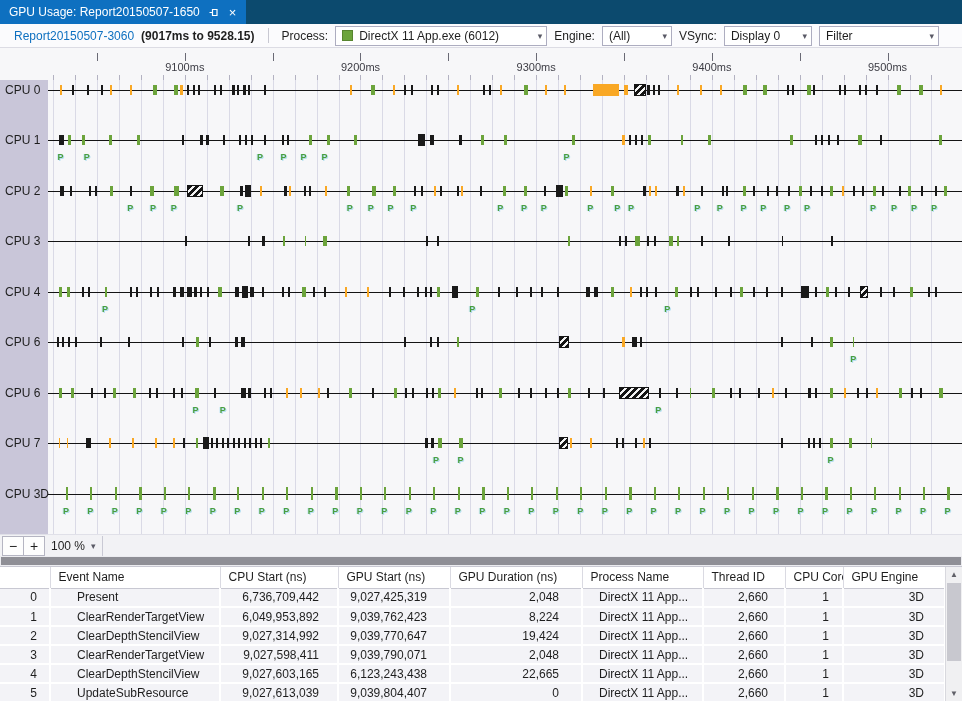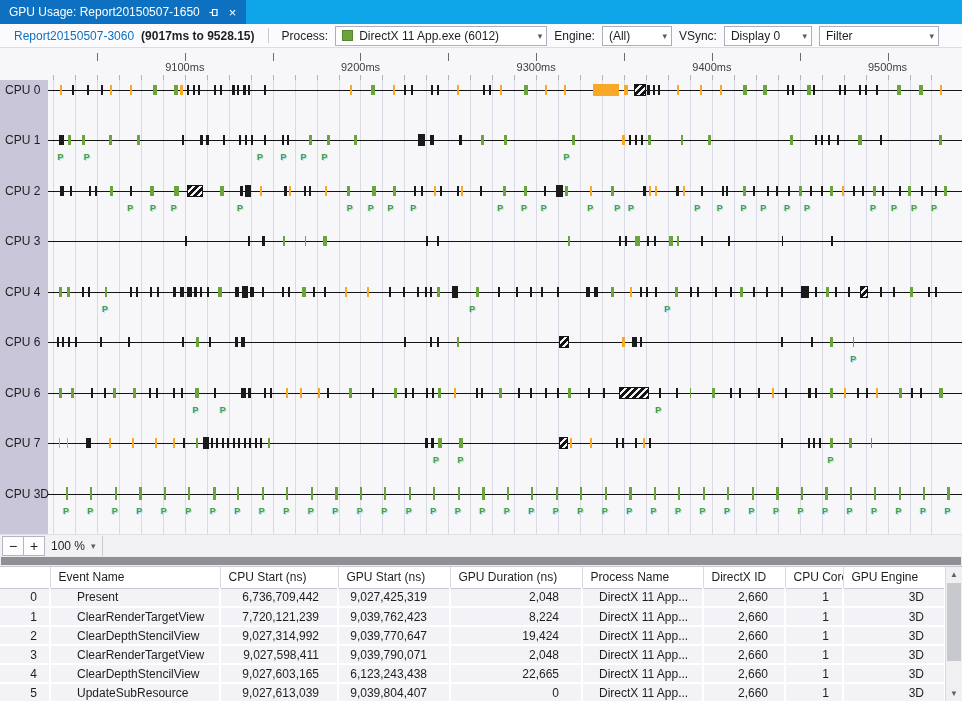--- a/index.html
+++ b/index.html
@@ -1,20 +1,20 @@
 <!DOCTYPE html>
 <html><head>
 <meta charset="utf-8">
 <style>
   * { box-sizing: border-box; margin: 0; padding: 0; }
   body { font-family: "Liberation Sans", "DejaVu Sans", sans-serif; font-size: 12px; color:#1e1e1e; background:#fff; }
   .app { width:962px; height:721px; position:relative; overflow:hidden; background:#fff; }
 
   
-  .tabstrip { height:24px; background:#0ea5e9; display:flex; align-items:stretch; }
+  .tabstrip { height:24px; background:#0c4a6e; display:flex; align-items:stretch; }
   .doc-tab { background:#0e70c0; color:#fff; display:inline-flex; align-items:center; gap:9px; padding:0 10px 0 9px; font-size:12px; }
   .tab-icon { display:inline-flex; align-items:center; cursor:pointer; }
   .tab-close { font-size:13px; line-height:1; }
 
   
   .toolbar { height:24px; background:#fbfbfd; border-bottom:1px solid #dcdce4; display:flex; align-items:center; padding:0 6px 0 14px; gap:7px; }
   .link { color:#0e70c0; text-decoration:none; cursor:pointer; }
   .range { color:#1e1e1e; font-weight:bold; }
   .tb-sep { width:1px; height:15px; background:#c8c8d2; margin:0 6px; }
   .tb-label { color:#1e1e1e; }
@@ -774,41 +774,41 @@
           <col style="width:102px">
       </colgroup>
       <thead>
           <tr id="grid-head">
             <th></th>
             <th>Event Name</th>
             <th>CPU Start (ns)</th>
             <th>GPU Start (ns)</th>
             <th>GPU Duration (ns)</th>
             <th>Process Name</th>
-            <th>DirectX ID</th>
+            <th>Thread ID</th>
             <th>CPU Core</th>
             <th>GPU Engine</th>
           </tr>
         </thead>
       <tbody id="grid-body">
           <tr>
             <td style="text-align: right; padding-right: 12px;">0</td>
             <td style="text-align: left; padding-left: 26px;">Present</td>
             <td style="text-align: right; padding-right: 18px;">6,736,709,442</td>
             <td style="text-align: right; padding-right: 22px;">9,027,425,319</td>
             <td style="text-align: right; padding-right: 22px;">2,048</td>
             <td style="text-align: left; padding-left: 16px;">DirectX 11 App...</td>
             <td style="text-align: right; padding-right: 16px;">2,660</td>
             <td style="text-align: right; padding-right: 13px;">1</td>
             <td style="text-align: right; padding-right: 20px;">3D</td>
           </tr>
           <tr>
             <td style="text-align: right; padding-right: 12px;">1</td>
             <td style="text-align: left; padding-left: 26px;">ClearRenderTargetView</td>
-            <td style="text-align: right; padding-right: 18px;">7,720,121,239</td>
+            <td style="text-align: right; padding-right: 18px;">6,049,953,892</td>
             <td style="text-align: right; padding-right: 22px;">9,039,762,423</td>
             <td style="text-align: right; padding-right: 22px;">8,224</td>
             <td style="text-align: left; padding-left: 16px;">DirectX 11 App...</td>
             <td style="text-align: right; padding-right: 16px;">2,660</td>
             <td style="text-align: right; padding-right: 13px;">1</td>
             <td style="text-align: right; padding-right: 20px;">3D</td>
           </tr>
           <tr>
             <td style="text-align: right; padding-right: 12px;">2</td>
             <td style="text-align: left; padding-left: 26px;">ClearDepthStencilView</td>

